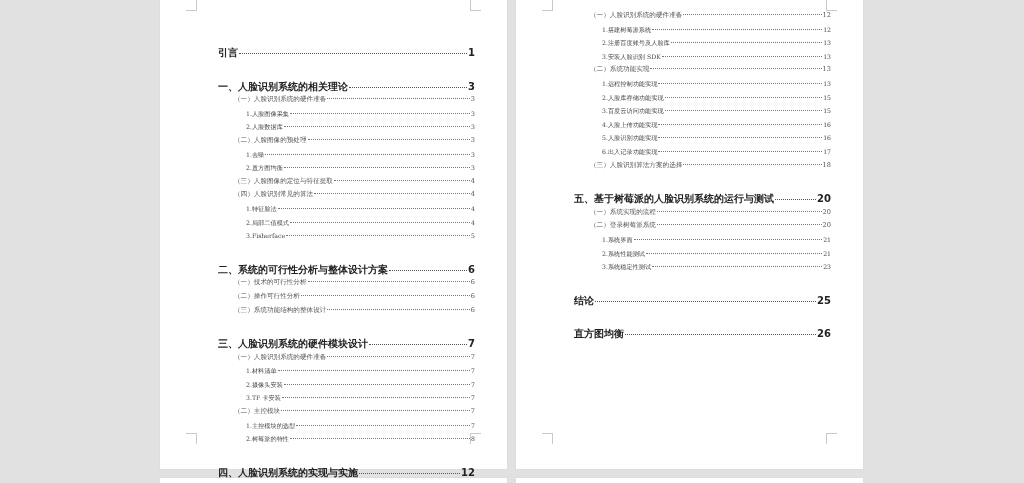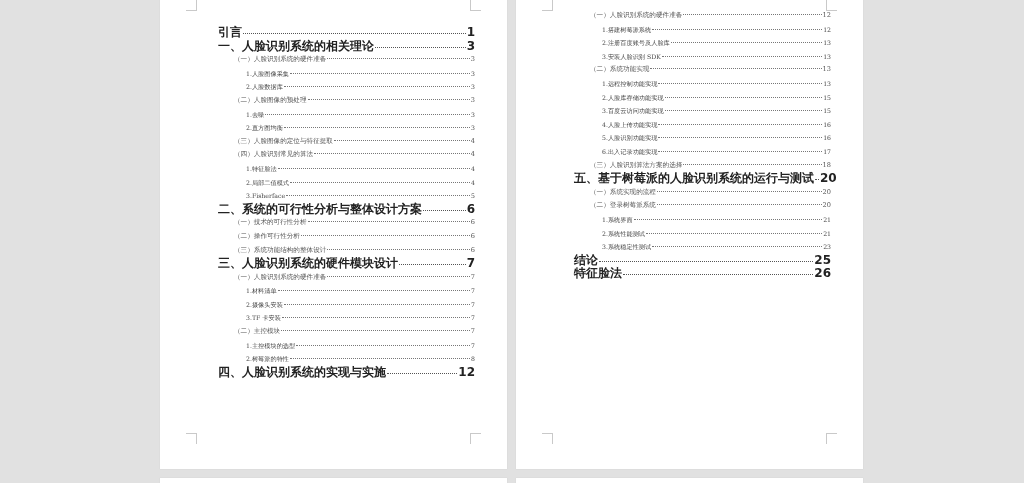--- a/index.html
+++ b/index.html
@@ -41,22 +41,23 @@
     align-items: baseline;
     height: 13.6px;
     line-height: 13.6px;
     white-space: nowrap;
     font-size: 6.6px;
     color: #333;
   }
   .toc-row.l1 {
     font-family: "DejaVu Sans", "Liberation Sans", sans-serif;
     font-weight: bold;
-    font-size: 12px;
+    font-size: 10px;
     color: #222;
+    margin-top: 20px;
   }
   .toc-row.l2 { padding-left: 16px; color: #555; font-size: 6.6px; }
   .toc-row.l3 { padding-left: 28px; color: #444; font-size: 6.2px; }
   .toc-row .label { flex: none; }
   .toc-row .dots {
     flex: 1;
     margin: 0 1px;
     border-bottom: 1px dotted #777;
     transform: translateY(-2px);
     min-width: 4px;
@@ -306,21 +307,21 @@
           <span class="label">3.系统稳定性测试</span>
           <span class="dots"></span>
           <span class="page-num">23</span>
         </div>
         <div class="toc-row l1">
           <span class="label">结论</span>
           <span class="dots"></span>
           <span class="page-num">25</span>
         </div>
         <div class="toc-row l1">
-          <span class="label">特征脸法</span>
+          <span class="label">直方图均衡</span>
           <span class="dots"></span>
           <span class="page-num">26</span>
         </div>
       </div>
   </div>
 
   <div class="page p3"></div>
   <div class="page p4"></div>
 </div>
 

